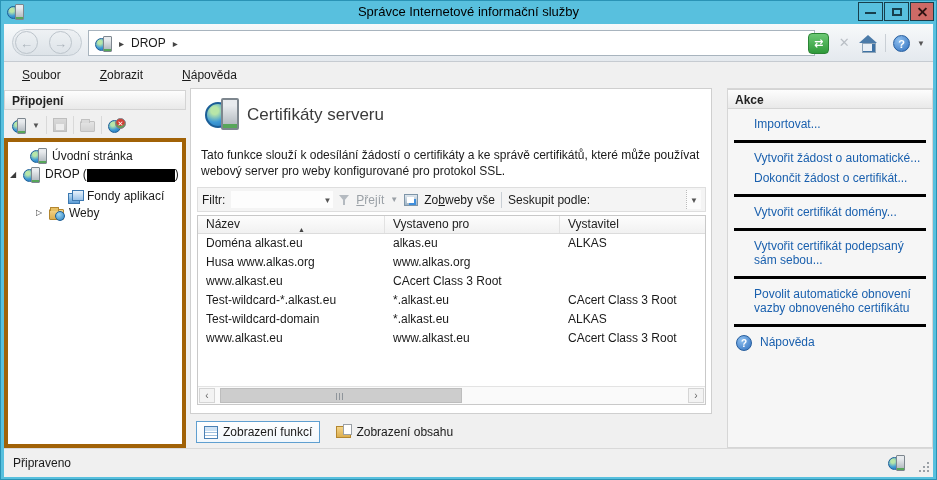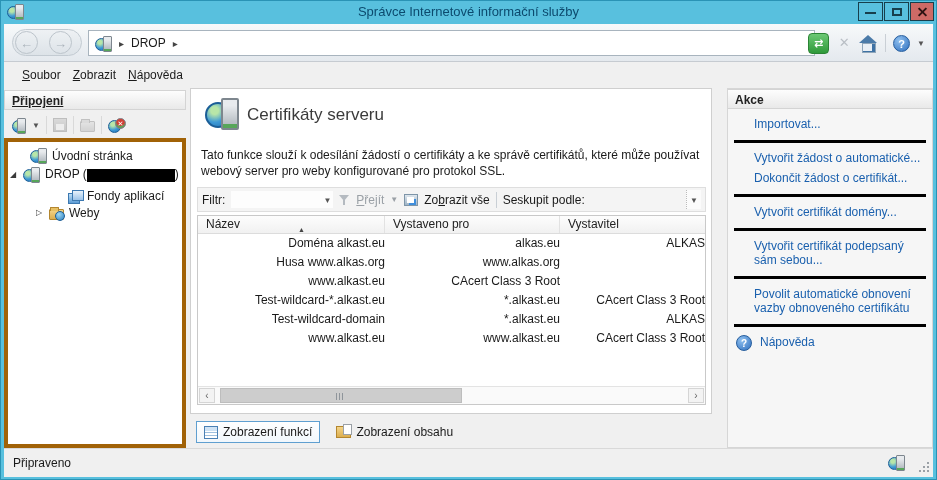--- a/index.html
+++ b/index.html
@@ -2,21 +2,21 @@
 <html lang="cs"><head>
 <meta charset="utf-8">
 <style>
   html,body{margin:0;padding:0;background:#444;}
   *{box-sizing:border-box;}
   .window{position:relative;width:937px;height:480px;background:#58c0de;overflow:hidden;
     font-family:"Liberation Sans","DejaVu Sans",sans-serif;font-size:12px;color:#1a1a1a;
     box-shadow:inset 0 0 0 1px #2a93b5;}
   
   .titlebar{position:absolute;left:0;top:0;width:937px;height:24px;}
-  .titlebar .apptitle{position:absolute;left:0;right:0;top:0;height:24px;line-height:24px;text-align:center;font-size:13px;color:#0c4a6e;}
+  .titlebar .apptitle{position:absolute;left:0;right:0;top:0;height:24px;line-height:24px;text-align:center;font-size:13px;color:#000000;}
   .win-btn{position:absolute;top:2px;height:19px;width:25px;border:1px solid #173f4c;background:transparent;}
   .win-btn.min{left:858px;} .win-btn.max{left:884px;}
   .win-btn.close{left:910px;width:24px;background:#cd6a66;}
   .win-btn .bar{position:absolute;left:6px;top:9px;width:11px;height:2px;background:#173f4c;}
   .win-btn .box{position:absolute;left:7px;top:5px;width:10px;height:8px;border:2px solid #173f4c;}
   .win-btn .x1,.win-btn .x2{position:absolute;left:6px;top:8px;width:11px;height:2px;background:#2d1414;}
   .win-btn .x1{transform:rotate(45deg);} .win-btn .x2{transform:rotate(-45deg);}
   
   .iis{position:relative;display:inline-block;width:17px;height:15px;vertical-align:middle;}
   .iis::before{content:"";position:absolute;left:0;top:2px;width:11px;height:11px;border-radius:50%;
@@ -34,29 +34,29 @@
   .addr-tools{position:absolute;right:8px;top:7px;height:24px;display:flex;align-items:center;gap:7px;}
   .tool-refresh{width:21px;height:21px;border-radius:4px;border:1px solid #2b8435;background:linear-gradient(#6cc874,#2f9a3a);color:#fff;font-weight:bold;font-size:11px;line-height:19px;text-align:center;}
   .tool-stop{width:16px;height:16px;color:#b9bfc5;font-weight:bold;font-size:13px;line-height:16px;text-align:center;}
   .home{position:relative;width:19px;height:17px;}
   .home::before{content:"";position:absolute;left:0;top:0;border-left:9px solid transparent;border-right:9px solid transparent;border-bottom:8px solid #4a7aa8;}
   .home::after{content:"";position:absolute;left:3px;top:8px;width:12px;height:8px;background:#e9eff5;border:1px solid #8fa6ba;box-shadow:inset -3px -1px 0 #3e72a4;}
   .vsep{width:1px;height:18px;background:#c9cfd5;}
   .tool-help{width:17px;height:17px;border-radius:50%;background:radial-gradient(circle at 35% 30%,#8fc0ef,#2f6fbe);color:#fff;font-weight:bold;font-size:11px;line-height:17px;text-align:center;border:1px solid #265e9e;}
   .caret{font-size:8px;color:#555;}
   
-  .menubar{position:absolute;left:4px;top:62px;width:929px;height:26px;background:#f0f0f0;display:flex;align-items:center;padding-left:18px;gap:12px;}
+  .menubar{position:absolute;left:4px;top:62px;width:929px;height:26px;background:#f0f0f0;display:flex;align-items:center;padding-left:18px;gap:39px;}
   .menu-item{display:inline-block;}
   .menu-item::first-letter{text-decoration:underline;}
   
   .mainbg{position:absolute;left:4px;top:88px;width:929px;height:360px;background:#f0f0f0;}
   .panel-hdr{height:20px;line-height:20px;padding-left:7px;font-weight:bold;color:#222;
     background:linear-gradient(#fdfdfd,#e9e9e9);border:1px solid #d4d4d4;}
   
-  .leftpanel{position:absolute;left:4px;top:90px;width:183px;height:358px;text-decoration:underline;}
+  .leftpanel{position:absolute;left:4px;top:90px;width:183px;height:358px;}
   .conn-toolbar{position:absolute;left:0;top:22px;width:182px;height:26px;display:flex;align-items:center;gap:6px;padding-left:8px;}
   .tbsep{width:1px;height:18px;background:#d9d9d9;}
   .dis{filter:grayscale(1);opacity:.45;}
   .floppy{width:14px;height:14px;background:linear-gradient(#b9c1c8,#8f979e);border:1px solid #7b838b;position:relative;}
   .floppy::after{content:"";position:absolute;left:2px;bottom:1px;width:8px;height:6px;background:#e8ebee;}
   .folder-ic{width:15px;height:11px;background:linear-gradient(#f4d488,#dcae4e);border:1px solid #b3862f;border-radius:1px;position:relative;margin-top:3px;}
   .folder-ic::before{content:"";position:absolute;left:0;top:-3px;width:7px;height:3px;background:#e7c063;border:1px solid #b3862f;border-bottom:none;border-radius:1px 1px 0 0;}
   .globe-x{position:relative;}
   .globe-x::after{content:"✕";position:absolute;right:-4px;bottom:-3px;width:9px;height:9px;background:#d23f34;color:#fff;font-size:7px;line-height:9px;text-align:center;border-radius:50%;}
   .treebox{position:absolute;left:0;top:48px;width:182px;height:310px;background:#fff;border:4px solid #a16207;padding-top:4px;}
@@ -84,21 +84,21 @@
   .u{text-decoration:underline;}
   .showall-ic{width:14px;height:12px;background:linear-gradient(#dfe7ee,#9fb4c6);border:1px solid #7e95a8;position:relative;}
   .showall-ic::after{content:"";position:absolute;left:2px;top:2px;width:7px;height:6px;background:#fff;box-shadow:2px 2px 0 #3f8edb;}
   .cutcombo{margin-left:auto;width:15px;height:19px;border-left:1px dotted #bbb;position:relative;background:#fbfbfb;}
   .cutcombo .caret{position:absolute;right:3px;top:6px;}
   .listbox{position:absolute;left:6px;top:126px;width:509px;height:190px;background:#fff;border:1px solid #c9c9c9;}
   .lgrid{display:grid;grid-template-columns:187px 175px 145px;}
   .lheader{height:18px;background:linear-gradient(#fdfdfd,#f1f1f1);border-bottom:1px solid #dcdcdc;position:relative;}
   .lheader .hcell{line-height:17px;padding-left:8px;border-right:1px solid #e2e2e2;color:#222;position:relative;}
   .sortarrow{position:absolute;left:100px;top:5px;font-size:7px;color:#444;}
-  .lrow{height:19px;text-align:right;}
+  .lrow{height:19px;}
   .lrow .cell{line-height:19px;padding-left:8px;white-space:nowrap;overflow:hidden;}
   .hscroll{position:absolute;left:0;bottom:0;width:507px;height:18px;border-top:1px solid #e3e3e3;background:#fafafa;}
   .harrow{position:absolute;top:1px;width:16px;height:15px;border:1px solid #d5d5d5;background:#f3f3f3;color:#666;text-align:center;line-height:14px;font-size:10px;}
   .harrow.left{left:1px;} .harrow.right{right:1px;}
   .hthumb{position:absolute;left:22px;top:1px;width:242px;height:15px;background:#cdcdcd;border:1px solid #bdbdbd;}
   .hthumb::after{content:"";position:absolute;left:50%;top:4px;width:9px;height:7px;margin-left:-5px;
     background:repeating-linear-gradient(90deg,#8f959b 0 1px,transparent 1px 3px);}
   
   .viewtabs{position:absolute;left:196px;top:421px;display:flex;gap:8px;align-items:center;}
   .vtab{display:flex;align-items:center;gap:5px;padding:3px 7px;border:1px solid transparent;}
@@ -213,21 +213,21 @@
 
     <div class="filterbar">
       <span>Filtr:</span>
       <span class="combo">
           <span class="caret">▼</span>
         </span>
       <span class="funnel"></span>
       <span class="graytext"><span></span><span class="u">P</span><span>řejít</span></span>
       <span class="caret graytext">▼</span>
       <span class="showall-ic"></span>
-      <span><span>Zo</span><span class="u">b</span><span>razit vše</span></span>
+      <span><span>Zo</span><span class="u">b</span><span>weby vše</span></span>
       <span class="vsep" style="height:16px;"></span>
       <span>Seskupit podle:</span>
       <span class="cutcombo">
           <span class="caret">▼</span>
         </span>
     </div>
 
     <div class="listbox">
       <div class="lgrid lheader">
         <span class="hcell"><span>Název</span><span class="sortarrow">▲</span></span>

